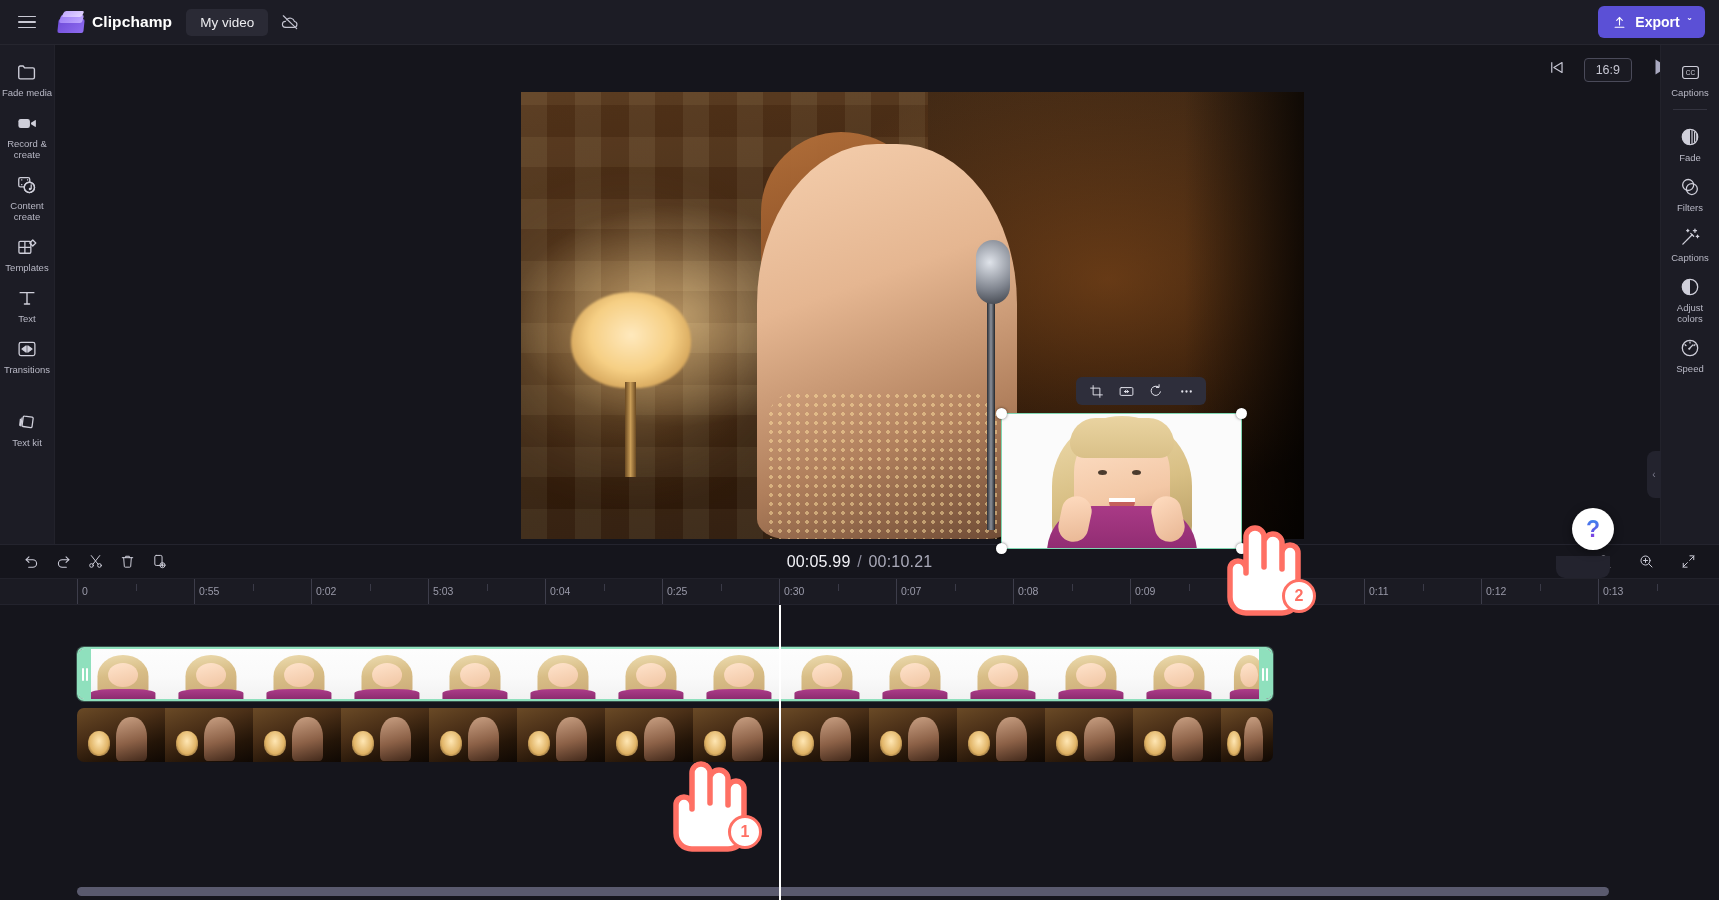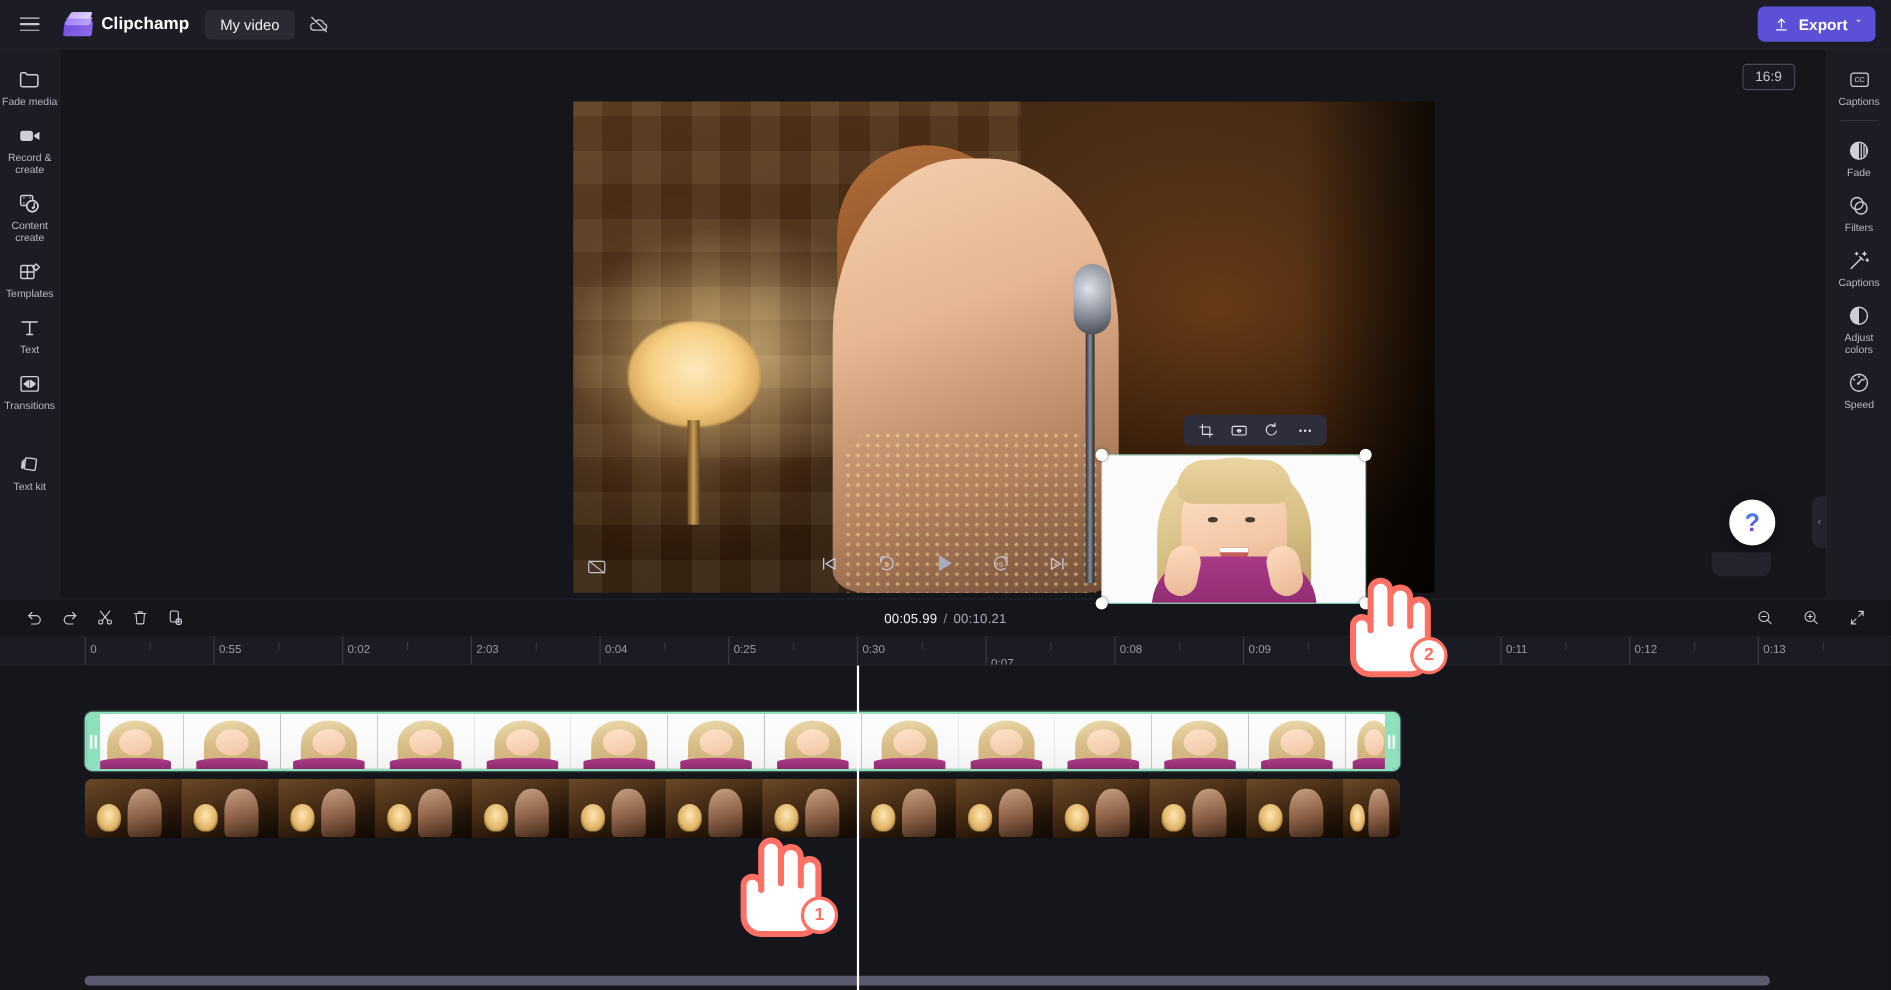--- a/index.html
+++ b/index.html
@@ -61,21 +61,21 @@
   .rail-icon { width:22px; height:22px; display:flex; align-items:center; justify-content:center; color:#cfcfda;}
 
   .rail-expander {
     position:absolute; left:55px; top:425px; width:14px; height:47px;
     background:#23232e; border-radius:0 8px 8px 0;
     display:flex; align-items:center; justify-content:center;
     color:#7d7d8e; font-size:10px; cursor:pointer;
   }
 
   
-  .center { flex:1; display:flex; flex-direction:column; min-width:0; background:#15151c; position:relative;}
+  .center { flex:1; display:flex; min-width:0; background:#15151c; position:relative;}
   .preview-wrap { flex:1; position:relative; display:flex; align-items:center; justify-content:center; min-height:0; }
   .ratio-badge {
     position:absolute; right:28px; top:13px; z-index:10;
     border:1px solid #4a4a59; border-radius:4px;
     padding:4px 11px; font-size:12.5px; color:#c6c6d2; cursor:pointer; background:#1a1a22;
   }
 
   .stage {
     position:absolute; left:466px; top:47px; width:783px; height:447px;
     background:#000; overflow:hidden;
@@ -189,21 +189,21 @@
     position:absolute; right:50px; bottom:-34px; width:54px; height:22px;
     background:#23232e; border-radius:0 0 9px 9px; display:flex; align-items:center;
     justify-content:center; color:#8a8a9a; font-size:11px; cursor:pointer; z-index:29;
   }
 
   
   .timeline { height:356px; min-height:356px; background:#15151c; display:flex; flex-direction:column; position:relative; border-top:1px solid #24242e; }
   .tl-toolbar { height:34px; display:flex; align-items:center; padding:0 16px; position:relative; border-bottom:1px solid #22222b;}
   .tl-tool { width:30px; height:26px; display:flex; align-items:center; justify-content:center; cursor:pointer; color:#cdcdd9; border-radius:4px;}
   .tl-tools-left { display:flex; gap:2px; }
-  .time-display { position:absolute; left:50%; transform:translateX(-50%); font-size:12px; letter-spacing:.2px;}
+  .time-display { position:absolute; left:50%; transform:translateX(-50%); font-size:16px; letter-spacing:.2px;}
   .time-display .cur { color:#f2f2f7; }
   .time-display .sep { color:#8c8c9c; margin:0 2px;}
   .time-display .tot { color:#a9a9b8; }
   .tl-tools-right { position:absolute; right:16px; display:flex; gap:12px; }
 
   .ruler { height:26px; background:#1b1b23; position:relative; overflow:hidden; border-bottom:1px solid #23232d;}
   .ruler-inner { position:absolute; left:77px; top:0; right:0; height:26px; }
   .tick { position:absolute; top:0; }
   .tick.major { width:1px; height:26px; background:#3d3d4a; }
   .tick.minor { width:1px; height:7px; top:5px; background:#3a3a47; }
@@ -658,33 +658,33 @@
           <div class="tick major" style="left: 0px;"></div>
           <div class="tick-lbl" style="left: 5px;">0</div>
           <div class="tick minor" style="left: 58.5px;"></div>
           <div class="tick major" style="left: 117px;"></div>
           <div class="tick-lbl" style="left: 122px;">0:55</div>
           <div class="tick minor" style="left: 175.5px;"></div>
           <div class="tick major" style="left: 234px;"></div>
           <div class="tick-lbl" style="left: 239px;">0:02</div>
           <div class="tick minor" style="left: 292.5px;"></div>
           <div class="tick major" style="left: 351px;"></div>
-          <div class="tick-lbl" style="left: 356px;">2:03</div>
+          <div class="tick-lbl" style="left: 356px;">5:03</div>
           <div class="tick minor" style="left: 409.5px;"></div>
           <div class="tick major" style="left: 468px;"></div>
           <div class="tick-lbl" style="left: 473px;">0:04</div>
           <div class="tick minor" style="left: 526.5px;"></div>
           <div class="tick major" style="left: 585px;"></div>
           <div class="tick-lbl" style="left: 590px;">0:25</div>
           <div class="tick minor" style="left: 643.5px;"></div>
           <div class="tick major" style="left: 702px;"></div>
           <div class="tick-lbl" style="left: 707px;">0:30</div>
           <div class="tick minor" style="left: 760.5px;"></div>
           <div class="tick major" style="left: 819px;"></div>
-          <div class="tick-lbl" style="left: 824px; margin-top: 12px;">0:07</div>
+          <div class="tick-lbl" style="left: 824px;">0:07</div>
           <div class="tick minor" style="left: 877.5px;"></div>
           <div class="tick major" style="left: 936px;"></div>
           <div class="tick-lbl" style="left: 941px;">0:08</div>
           <div class="tick minor" style="left: 994.5px;"></div>
           <div class="tick major" style="left: 1053px;"></div>
           <div class="tick-lbl" style="left: 1058px;">0:09</div>
           <div class="tick minor" style="left: 1111.5px;"></div>
           <div class="tick major" style="left: 1170px;"></div>
           <div class="tick-lbl" style="left: 1175px;">0:10</div>
           <div class="tick minor" style="left: 1228.5px;"></div>

